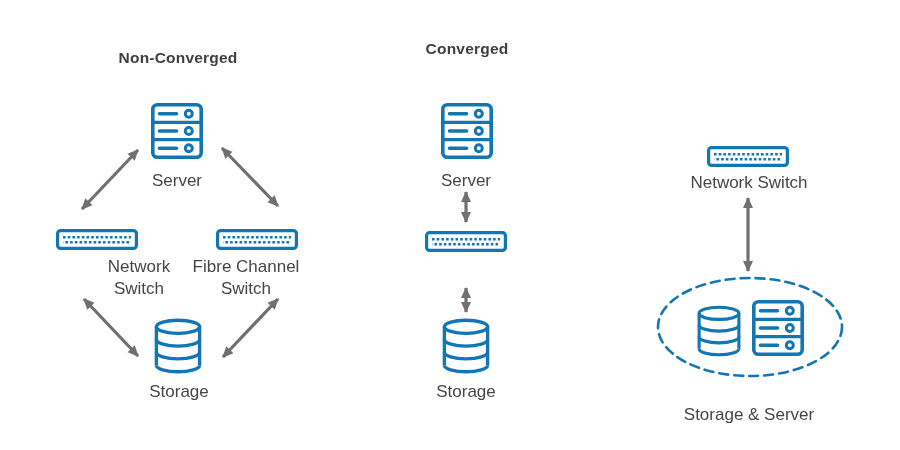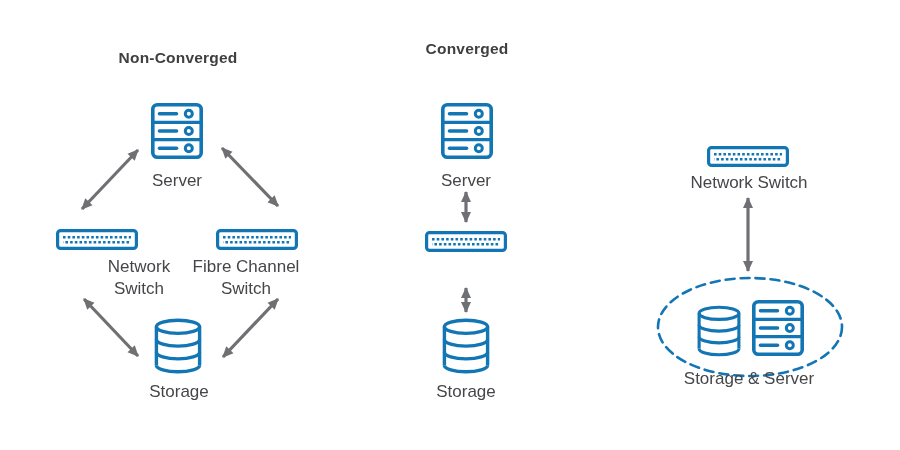--- a/index.html
+++ b/index.html
@@ -135,15 +135,15 @@
   <div class="lbl" style="left:97px; top:256px;margin-left:42px;">Network
 Switch</div>
   <div class="lbl" style="left:246px; top:256px;">Fibre Channel
 Switch</div>
   <div class="lbl" style="left:179px; top:381px;">Storage</div>
 
   <div class="lbl" style="left:466px; top:170px;">Server</div>
   <div class="lbl" style="left:466px; top:381px;">Storage</div>
 
   <div class="lbl" style="left:749px; top:172px;">Network Switch</div>
-  <div class="lbl" style="left:749px; top:368px;text-align:right;">Storage &amp; Server</div>
+  <div class="lbl" style="left:749px; top:404px;text-align:right;">Storage &amp; Server</div>
 
 </div>
 
 </body></html>

